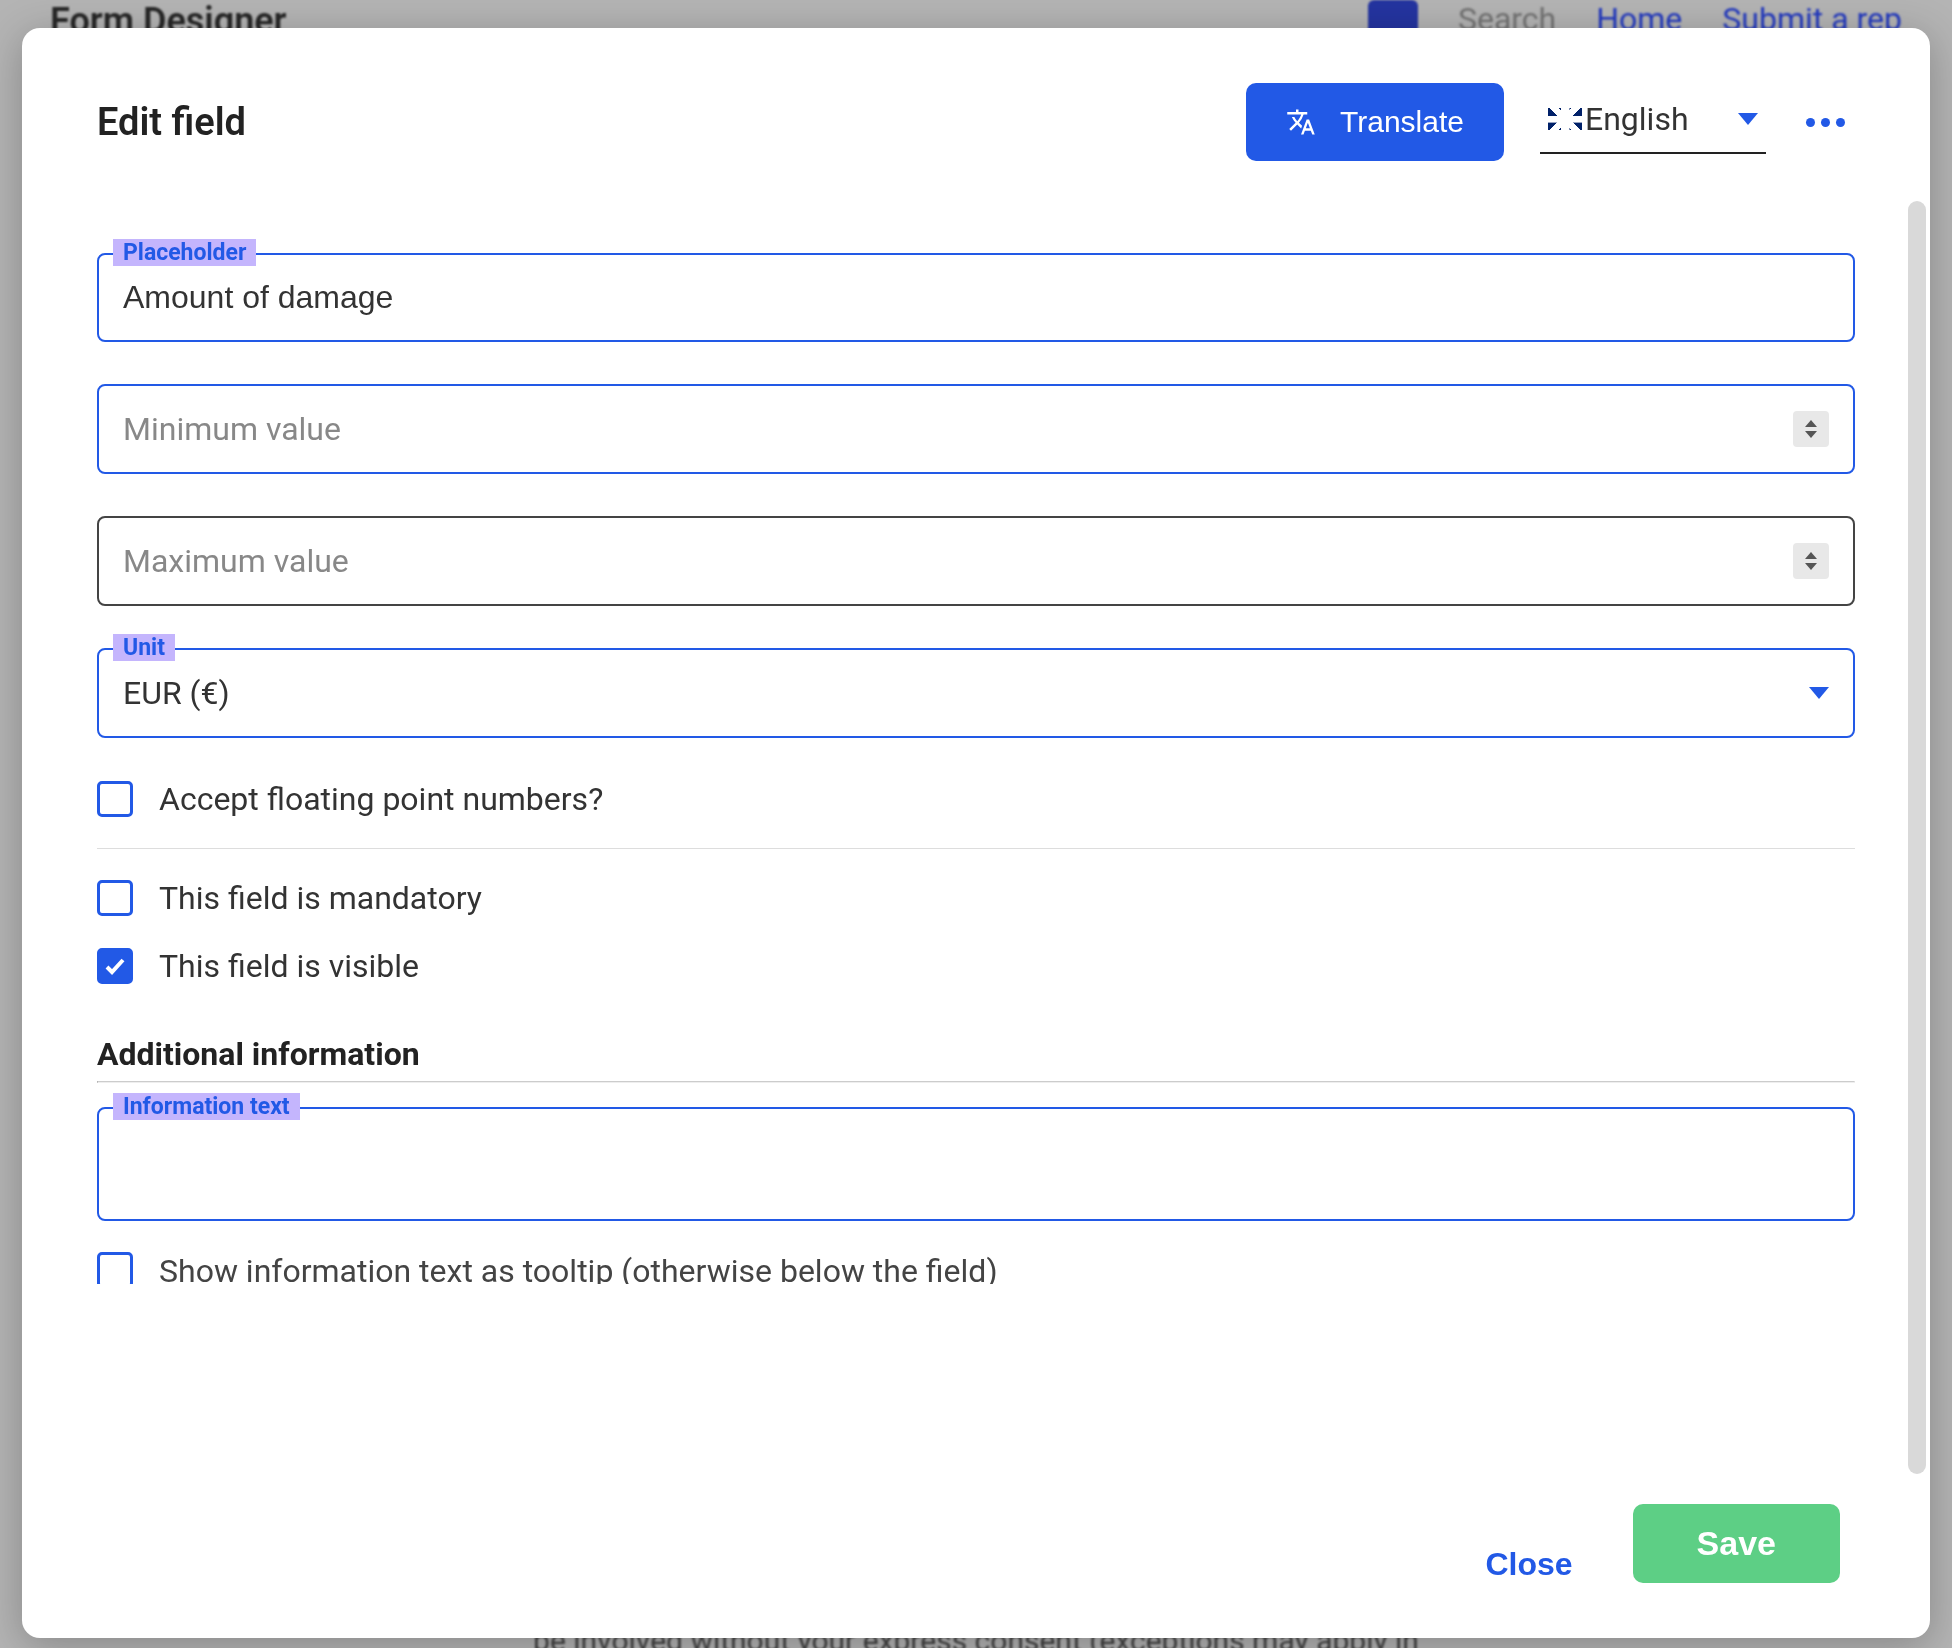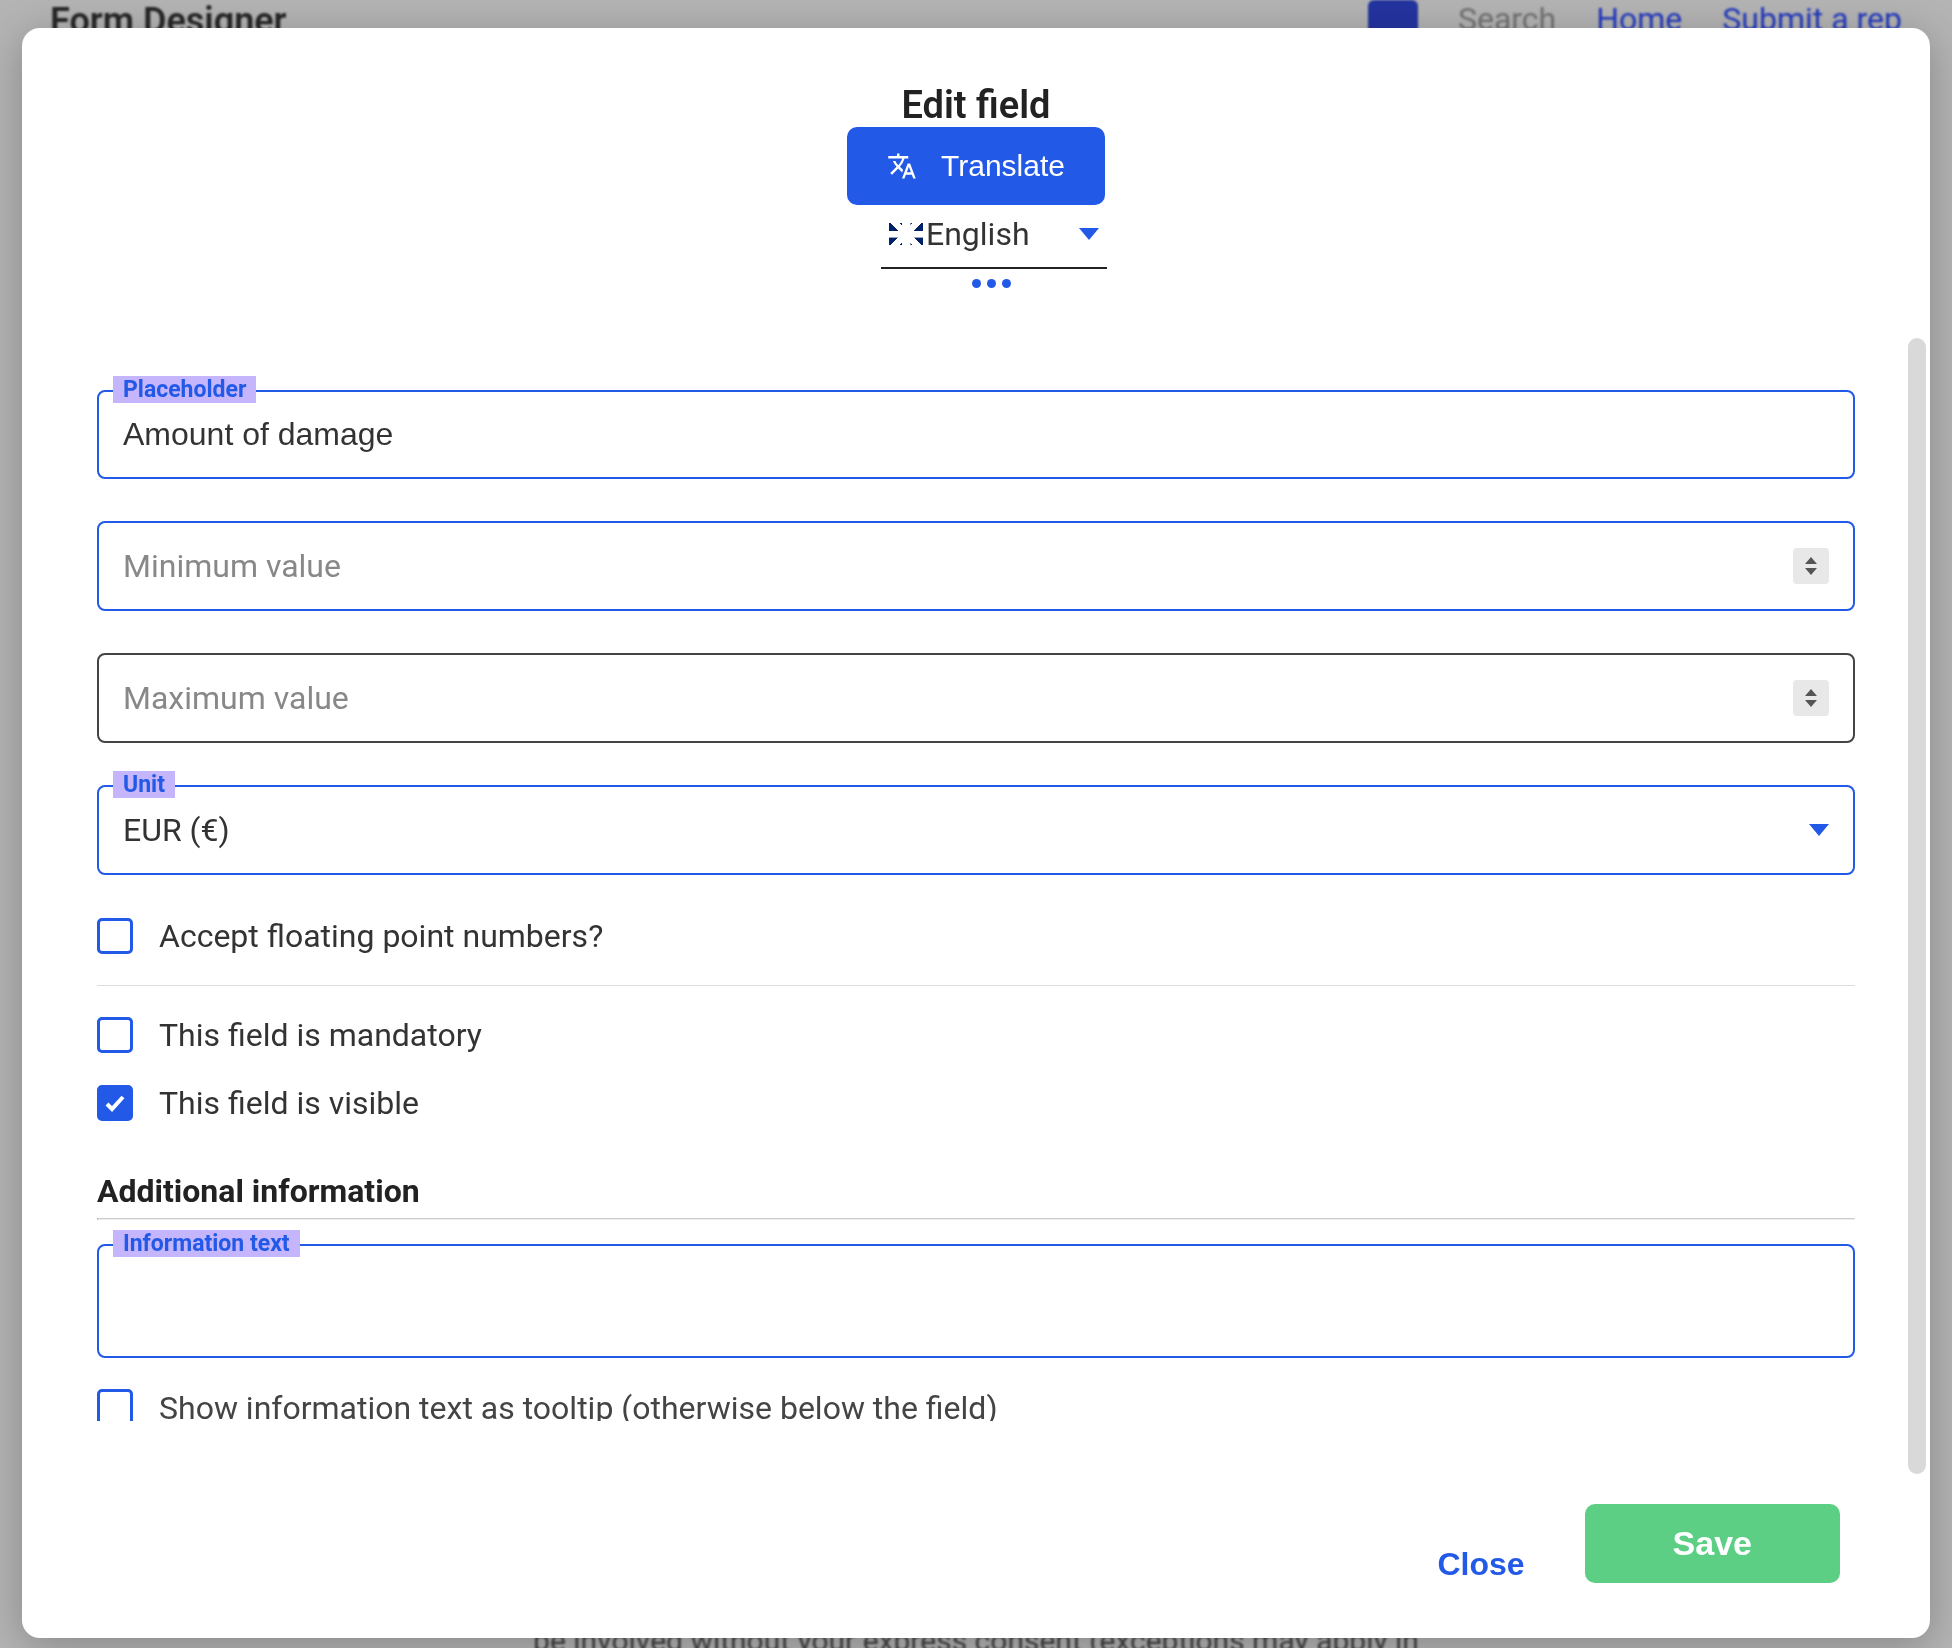--- a/index.html
+++ b/index.html
@@ -50,21 +50,20 @@
     border-radius: 18px;
     box-shadow: 0 8px 40px rgba(0,0,0,0.25);
     display: flex;
     flex-direction: column;
     overflow: hidden;
   }
   .modal-header {
     display: flex;
     align-items: center;
     padding: 55px 75px 40px 75px;
-    flex-direction: column;
   }
   .modal-title {
     font-size: 38px;
     font-weight: 600;
     color: #222;
   }
   .header-spacer { flex: 1; }
   .translate-btn {
     background: #2259e6;
     color: #fff;
@@ -314,21 +313,21 @@
     font-size: 32px;
     font-weight: 700;
     color: #2259e6;
     cursor: pointer;
   }
   .save-btn {
     background: #5dcf85;
     color: #fff;
     border: none;
     border-radius: 10px;
-    padding: 20px 88px;
+    padding: 20px 64px;
     font-size: 34px;
     font-weight: 600;
     cursor: pointer;
   }
 </style>
 </head>
 <body>
 
 <div class="bg-layer">
   <span class="bg-title">Form Designer</span>

